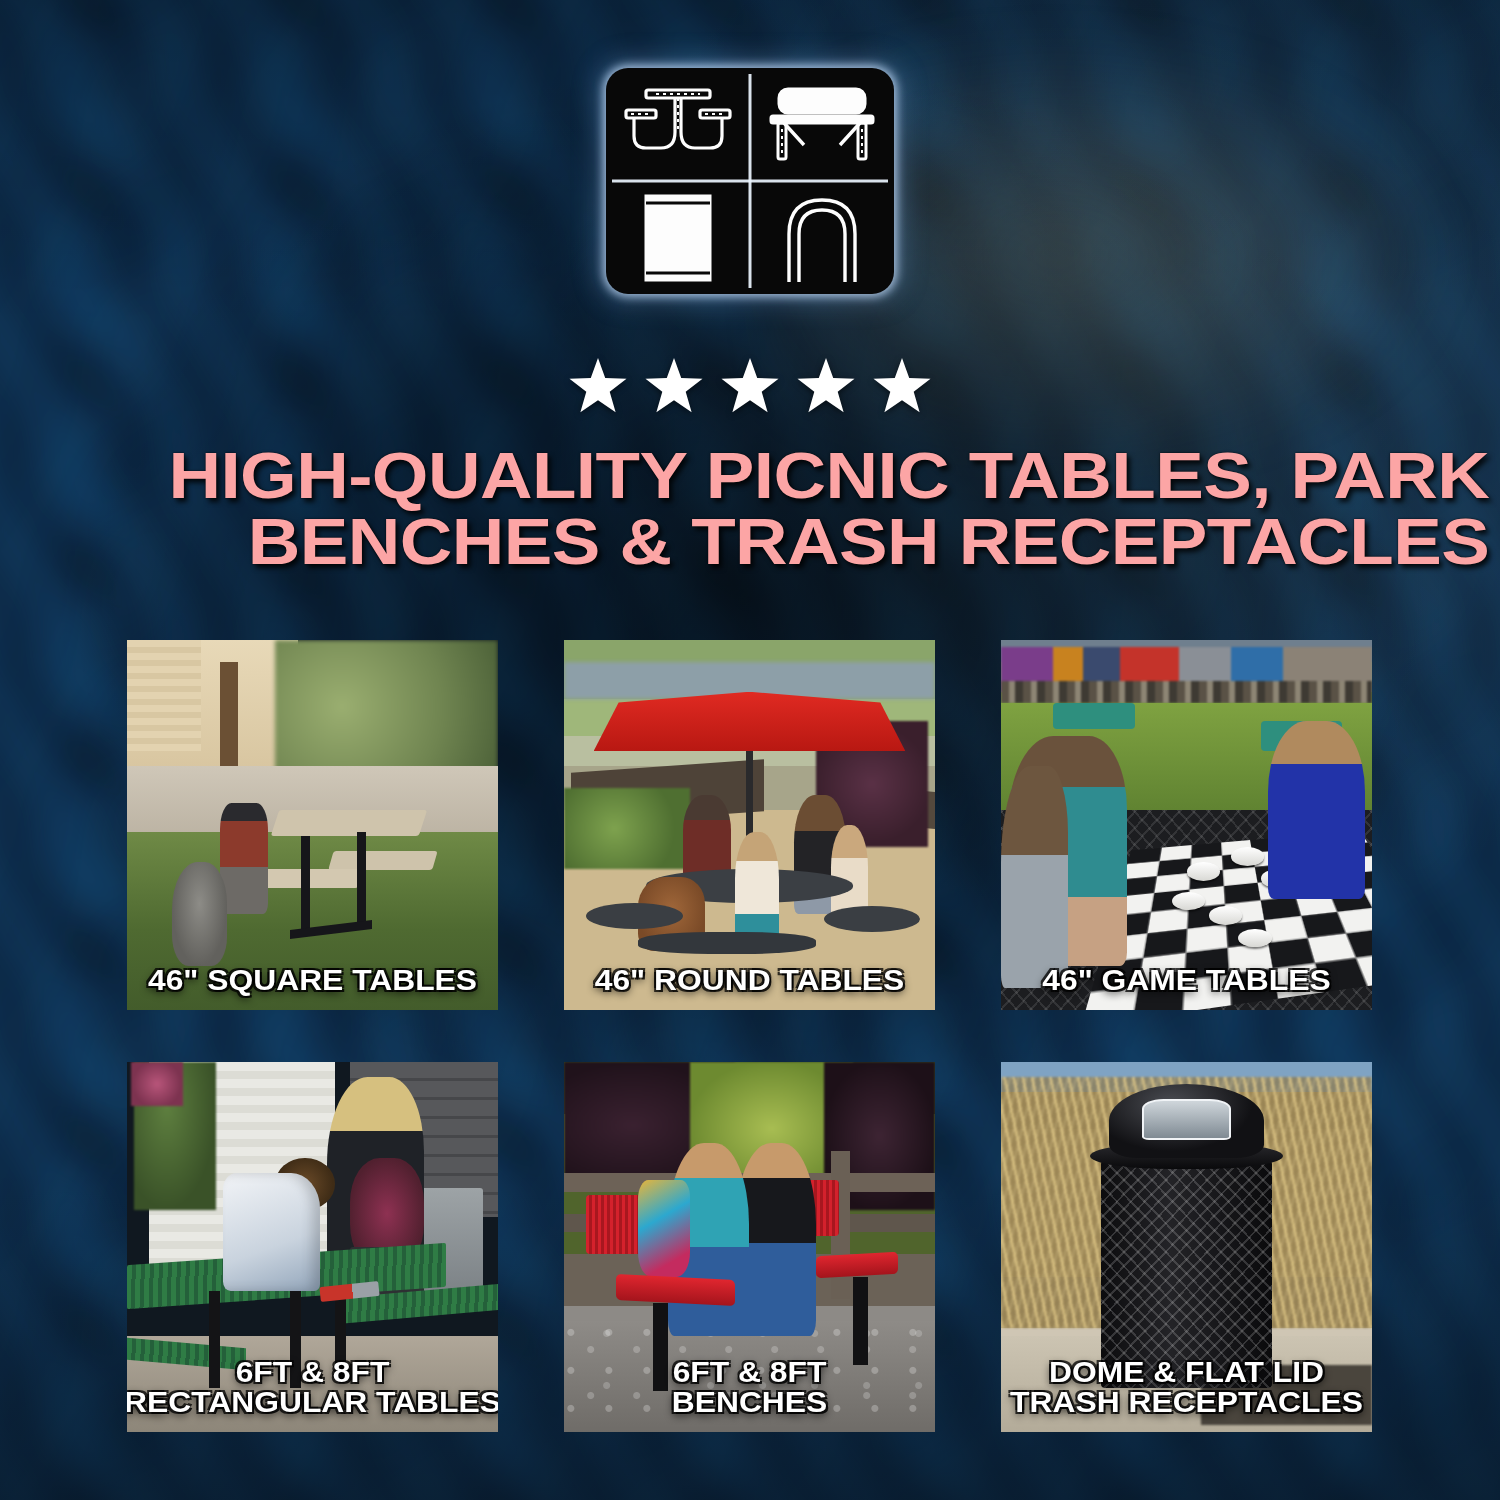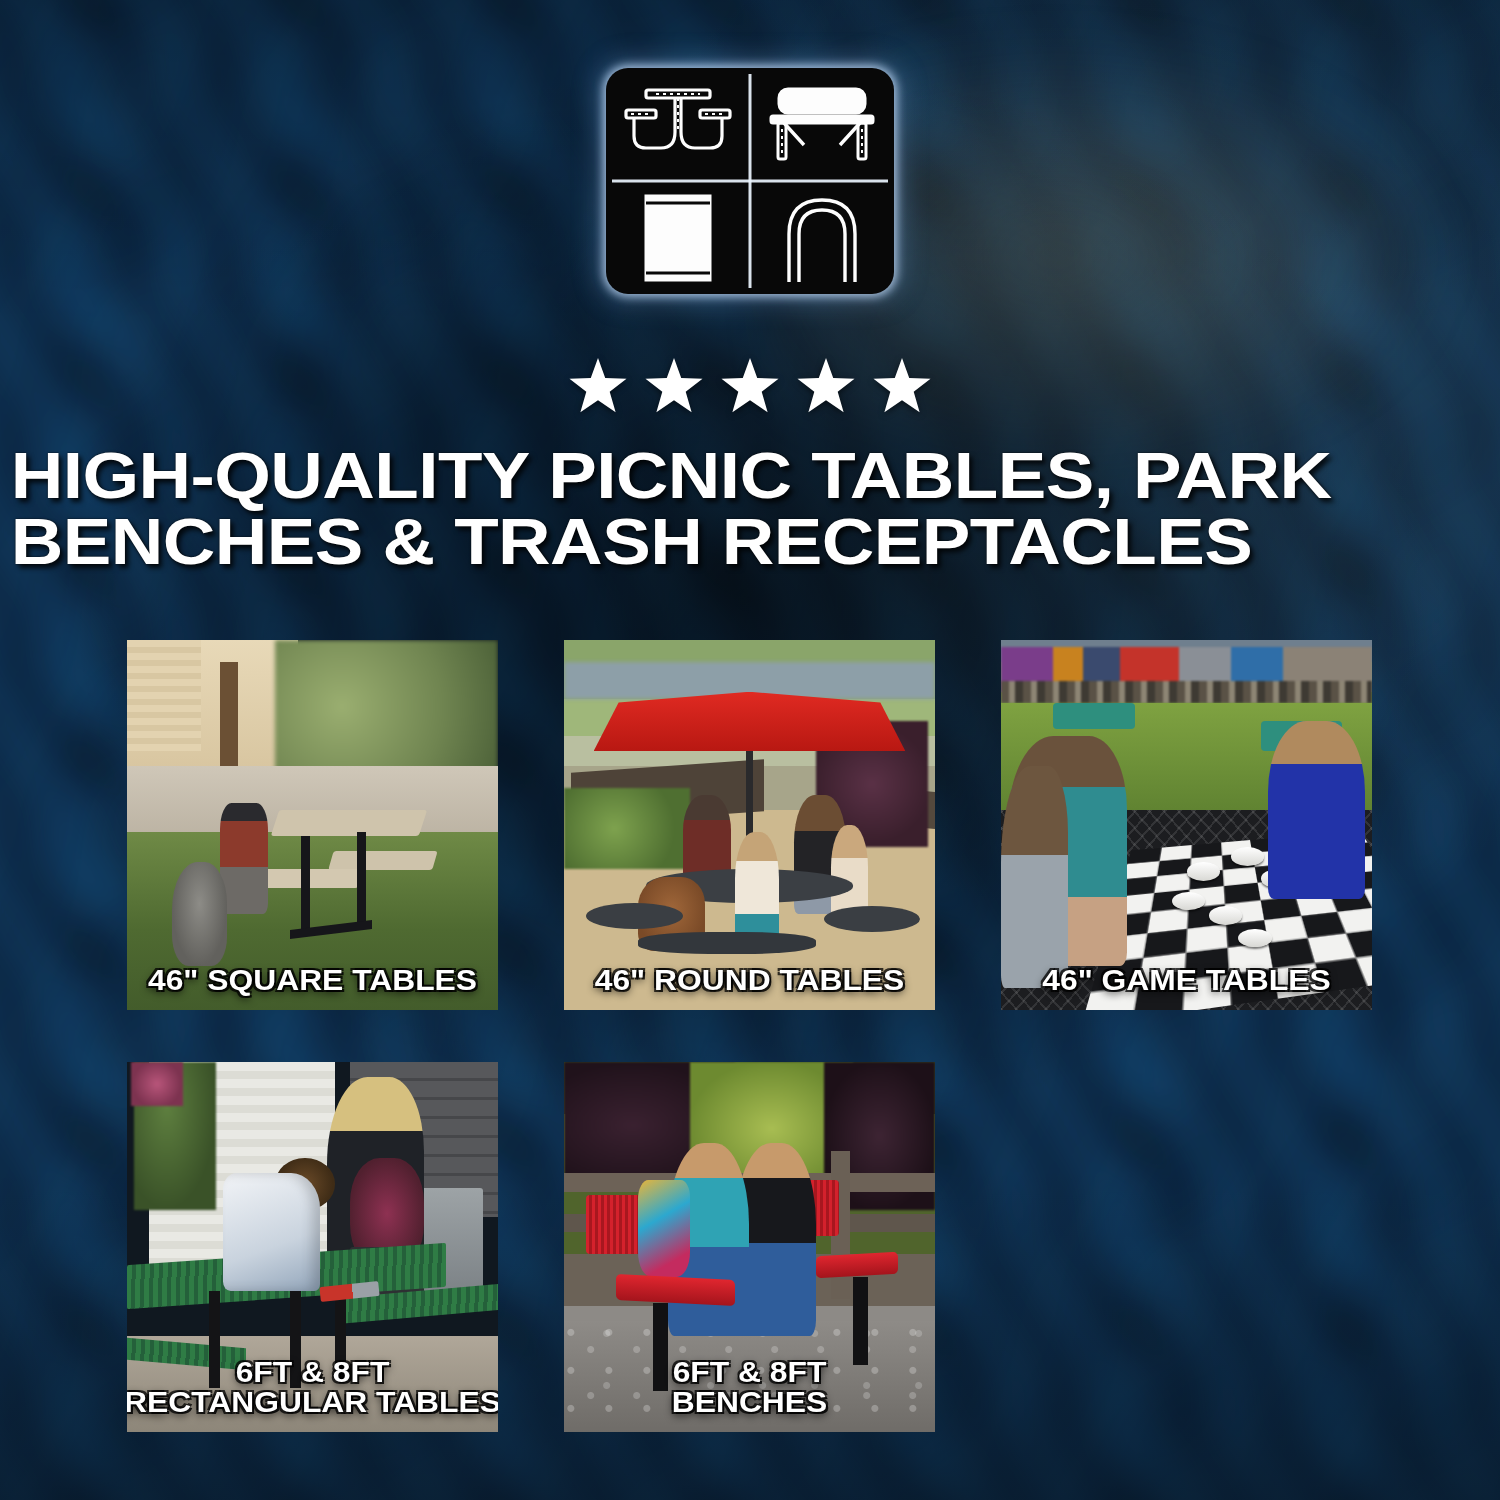--- a/index.html
+++ b/index.html
@@ -89,25 +89,25 @@
   
   .stars {
     position:absolute; left:0; right:0; top:358px;
     display:flex; justify-content:center; gap:14px;
   }
   .star { width:62px; height:60px; display:block; filter:drop-shadow(0 2px 3px rgba(0,0,0,0.55)); }
 
   
   .headline {
     position:absolute; left:50%; top:443px; transform:translateX(-50%);
-    width:1320px; text-align:left;
+    width:1320px; text-align:right;
     font-family:"Liberation Sans", sans-serif;
     font-weight:700; font-size:65px; line-height:1.02;
     letter-spacing:-0.5px;
-    color:#ffffff;
+    color:#fca5a5;
     text-shadow: 3px 4px 5px rgba(0,0,0,0.80), 0 0 2px rgba(0,0,0,0.9);
   }
   .headline span { display:block; transform:scaleX(1.12); }
 
   
   .grid {
     position:absolute; left:127px; top:640px; width:1248px; height:792px;
     display:grid; grid-template-columns:repeat(3, 371px);
     grid-template-rows:370px 370px; column-gap:66px; row-gap:52px;
   }
@@ -507,15 +507,31 @@
         <div class="obj t5-pack"></div>
         <div class="obj t5-seat1"></div>
         <div class="obj t5-pedl"></div>
       </div>
       <div class="caption">
         <b>6FT &amp; 8FT</b>
         <b>BENCHES</b>
       </div>
     </div>
 
+    <div class="tile">
+      <div class="photo">
+        <div class="obj t6-bg" style="inset:0"></div>
+        <div class="obj t6-grass"></div>
+        <div class="obj t6-walk"></div>
+        <div class="obj t6-pad"></div>
+        <div class="obj t6-can"></div>
+        <div class="obj t6-rim"></div>
+        <div class="obj t6-dome"></div>
+        <div class="obj t6-port"></div>
+      </div>
+      <div class="caption">
+        <b>DOME &amp; FLAT LID</b>
+        <b>TRASH RECEPTACLES</b>
+      </div>
+    </div>
 
   </div>
 </div>
 
 </body></html>

